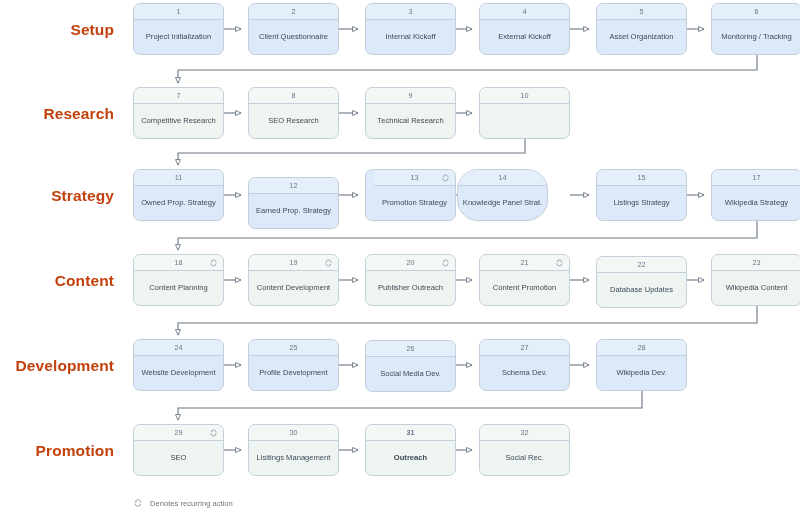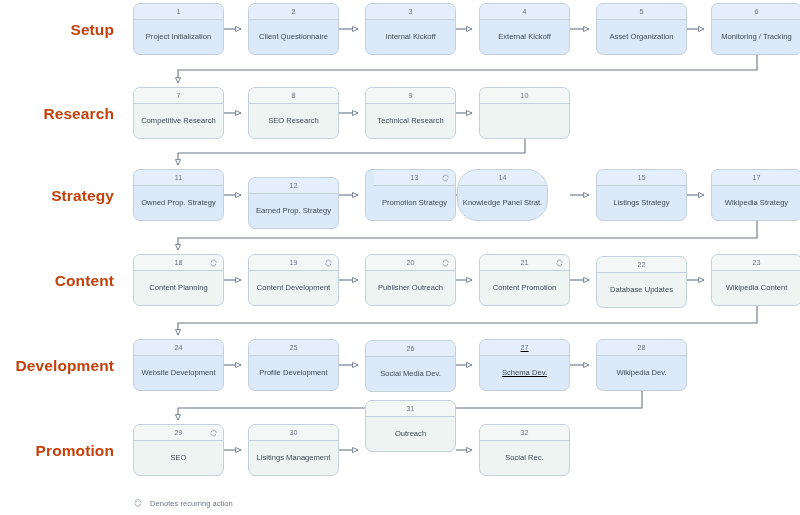--- a/index.html
+++ b/index.html
@@ -379,21 +379,21 @@
         </div>
       </div>
       <div class="node blue" style="left: 365px; top: 340px;">
         <div class="hdr">
           <span class="num">26</span>
         </div>
         <div class="body">
           <span class="label">Social Media Dev.</span>
         </div>
       </div>
-      <div class="node blue" style="left: 479px; top: 339px; text-decoration: underline;">
+      <div class="node blue" style="left: 479px; top: 339px;">
         <div class="hdr">
           <span class="num">27</span>
         </div>
         <div class="body">
           <span class="label">Schema Dev.</span>
         </div>
       </div>
       <div class="node blue" style="left: 596px; top: 339px;">
         <div class="hdr">
           <span class="num">28</span>
@@ -420,21 +420,21 @@
         </div>
       </div>
       <div class="node green" style="left: 248px; top: 424px;">
         <div class="hdr">
           <span class="num">30</span>
         </div>
         <div class="body">
           <span class="label">Lisitings Management</span>
         </div>
       </div>
-      <div class="node green" style="left: 365px; top: 400px;">
+      <div class="node green" style="left: 365px; top: 424px; font-weight: bold;">
         <div class="hdr">
           <span class="num">31</span>
         </div>
         <div class="body">
           <span class="label">Outreach</span>
         </div>
       </div>
       <div class="node green" style="left: 479px; top: 424px;">
         <div class="hdr">
           <span class="num">32</span>

